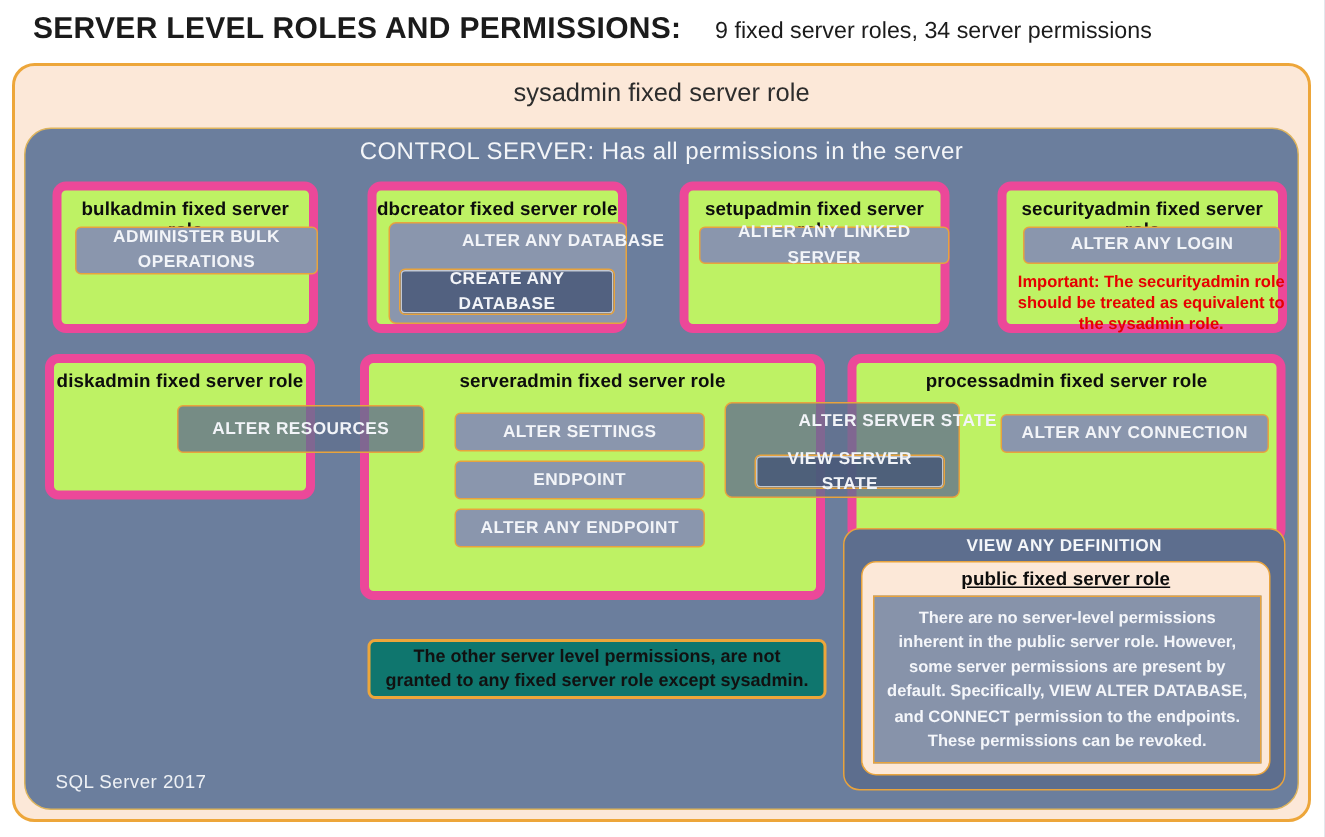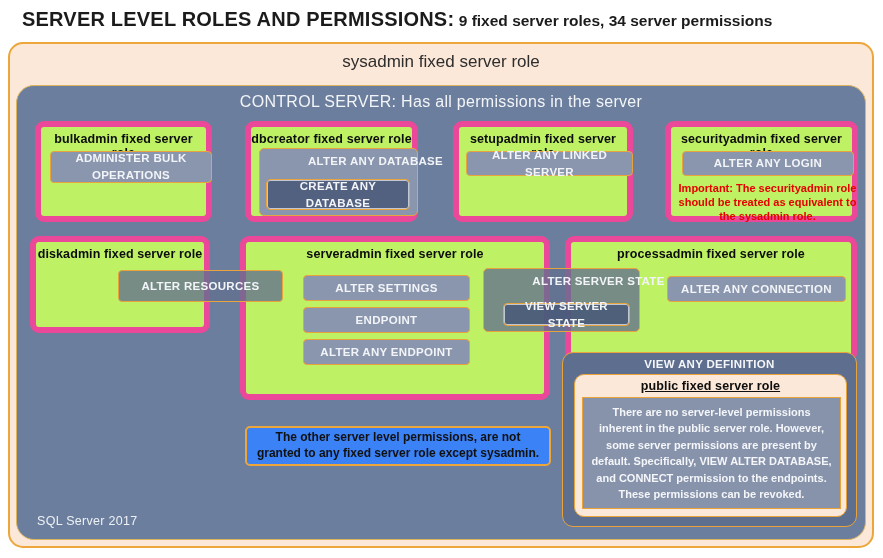--- a/index.html
+++ b/index.html
@@ -5,21 +5,21 @@
   html,body{margin:0;padding:0;background:#ffffff;}
   #stage{
     position:relative;width:883px;height:558px;background:#ffffff;
     font-family:"Liberation Sans",sans-serif;overflow:hidden;
   }
   .abs{position:absolute;box-sizing:border-box;}
 
   
   #page-title{left:22px;top:8px;width:840px;white-space:nowrap;color:#1b1b1b;}
   #page-title .t-main{font-size:20px;font-weight:600;letter-spacing:.2px;}
-  #page-title .t-sub{font-size:15.5px;font-weight:700;margin-left:0;}
+  #page-title .t-sub{font-size:15.5px;font-weight:400;margin-left:18px;}
 
   
   .sysadmin-box{
     left:8px;top:42px;width:866px;height:506px;
     background:#fce8d8;border:2px solid #eda63a;border-radius:15px;
   }
   .sysadmin-label{
     left:8px;top:52px;width:866px;text-align:center;
     font-size:17px;color:#2d2d2d;
   }
@@ -67,21 +67,21 @@
   }
 
   .red-note{
     position:absolute;text-align:center;font-size:11px;font-weight:bold;
     color:#e60000;line-height:1.25;
   }
 
   
   .note-box{
     left:245px;top:426px;width:306px;height:40px;
-    background:#3b82f6;border:2px solid #eda63a;border-radius:5px;
+    background:#0f766e;border:2px solid #eda63a;border-radius:5px;
     display:flex;align-items:center;justify-content:center;text-align:center;
     font-size:12px;font-weight:bold;color:#111;line-height:1.3;padding:0 6px;
   }
 
   
   .vad-box{
     left:562px;top:352px;width:295px;height:175px;
     background:#5d6e8e;border:1.5px solid #e8a33d;border-radius:11px;
   }
   .vad-label{

